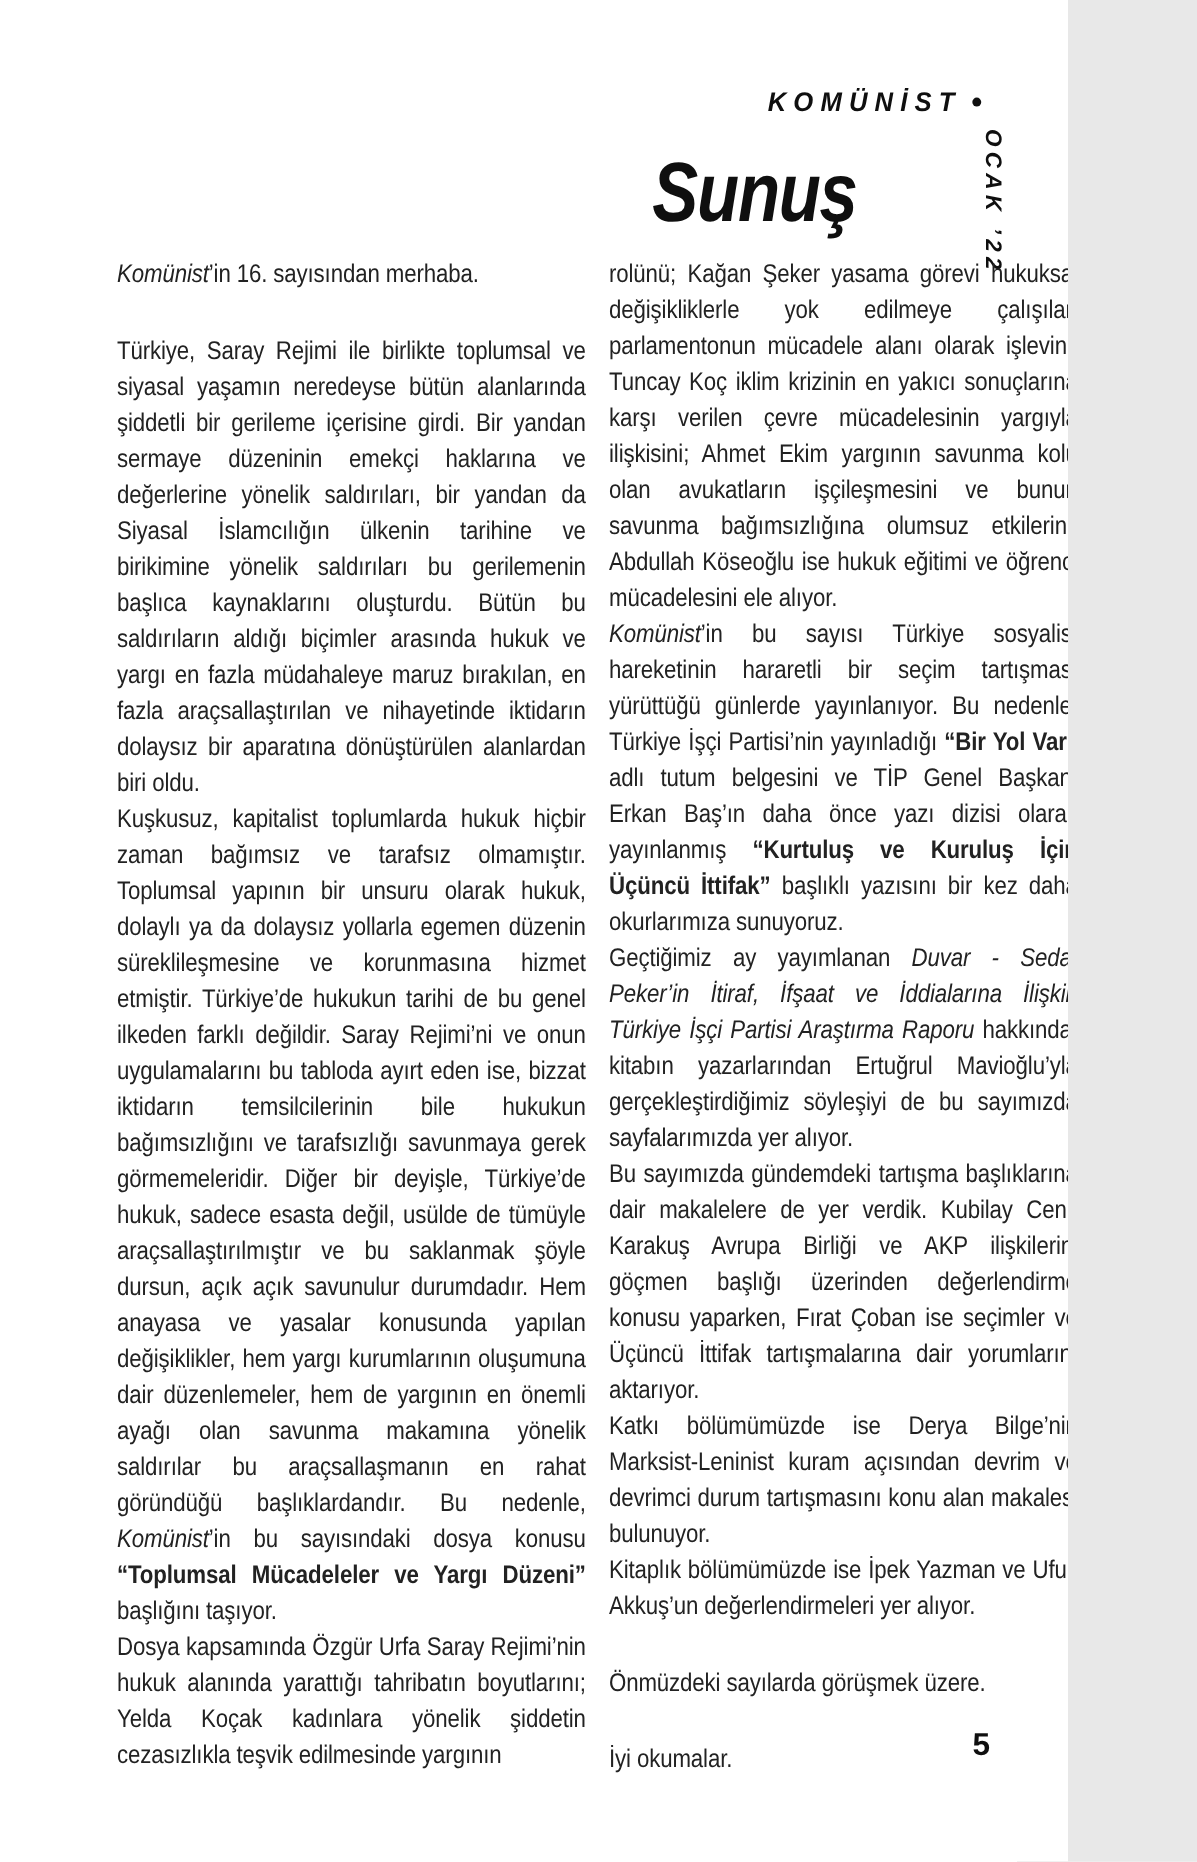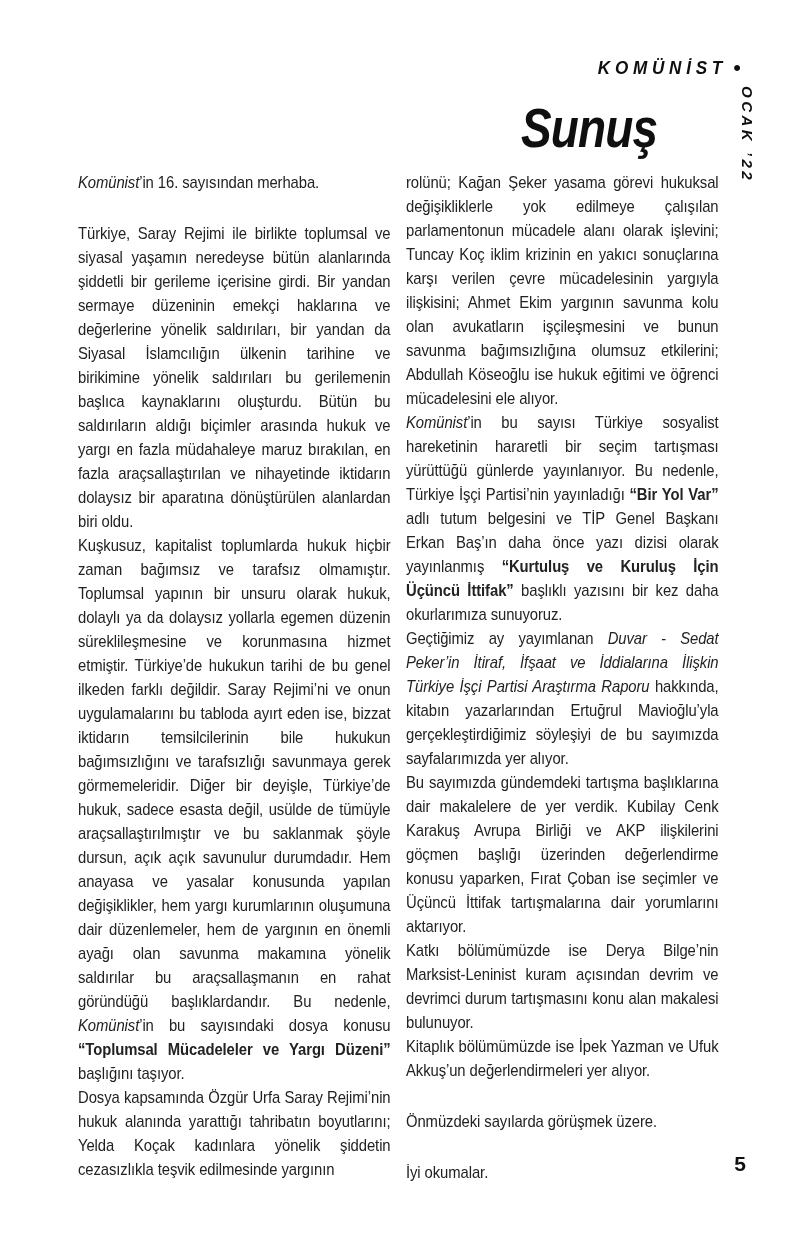--- a/index.html
+++ b/index.html
@@ -1,21 +1,21 @@
 <!DOCTYPE html>
 <html><head>
 <meta charset="utf-8">
 <style>
   * { margin: 0; padding: 0; box-sizing: border-box; }
   html, body { background: #e8e8e8; }
   body { font-family: "Liberation Sans", sans-serif; }
 
   .page {
     position: relative;
-    width: 798px;
+    width: 712px;
     height: 1241px;
     background: #ffffff;
     overflow: hidden;
     color: #1e1e1e;
     padding-left: 12px;
   }
 
   
   .masthead {
     position: absolute;

